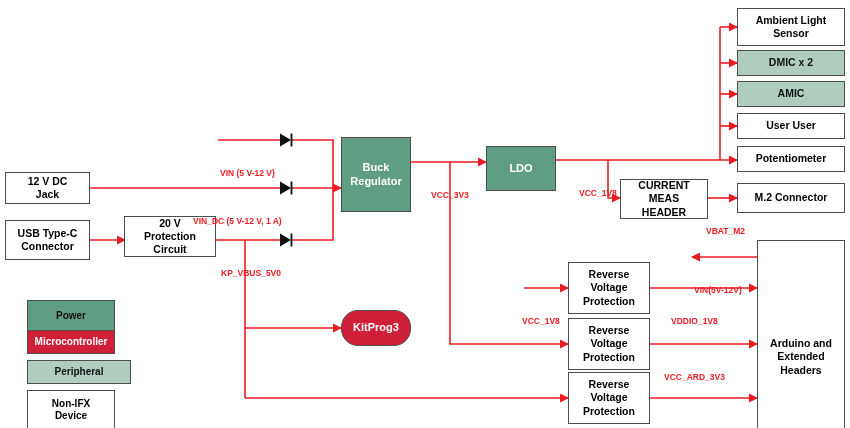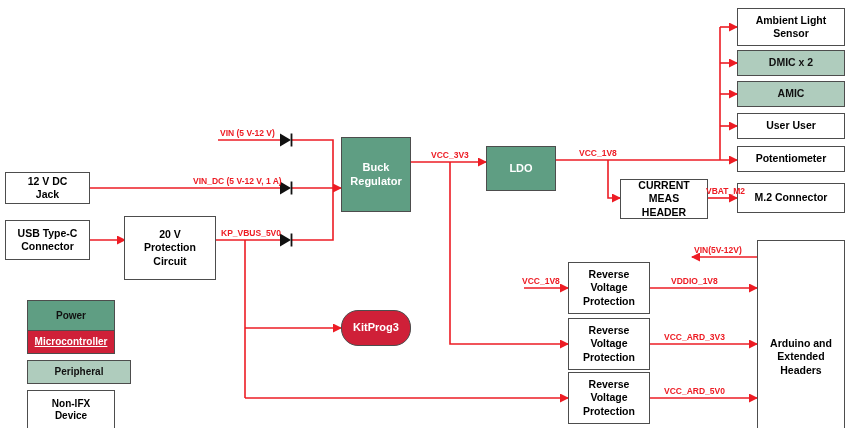--- a/index.html
+++ b/index.html
@@ -21,26 +21,26 @@
   .box{
     position:absolute;display:flex;align-items:center;justify-content:center;
     text-align:center;background:#fff;border:1px solid var(--c-border);
     font-weight:700;font-size:10.5px;line-height:1.25;color:#000;
     padding:10px;white-space:pre-line;
   }
   .box.power{background:var(--c-power);color:#fff;font-size:11px;margin-top:6px;}
   .box.mcu{background:var(--c-microcontroller);color:#fff;font-size:11px;border-radius:17px;}
   .box.peripheral{background:var(--c-peripheral);color:#111;}
   .box.legend-power{background:var(--c-power);color:#111;font-size:10px;}
-  .box.legend-mcu{background:var(--c-microcontroller);color:#fff;font-size:10px;text-decoration:underline;}
+  .box.legend-mcu{background:var(--c-microcontroller);color:#fff;font-size:10px;}
   .box.legend-peripheral{background:var(--c-peripheral);color:#111;font-size:10px;}
   .box.legend-plain{font-size:10px;}
   .netlabel{
     position:absolute;color:var(--c-wire);
-    font-size:8.5px;font-weight:700;white-space:nowrap;
+    font-size:8.5px;font-weight:700;white-space:nowrap;margin-top:40px;
   }
 </style>
 </head>
 <body>
 
 <div class="diagram">
 
   <svg class="wires" width="850" height="428" viewBox="0 0 850 428">
     <defs>
       <marker id="arr" markerWidth="9" markerHeight="9" refX="8" refY="4.5" orient="auto" markerUnits="userSpaceOnUse">
@@ -96,21 +96,21 @@
       </g>
       <g>
         <path class="diode" d="M280,233.5 L280,246.5 L291,240 Z"></path>
         <line class="diode-bar" x1="291.5" y1="233.5" x2="291.5" y2="246.5"></line>
       </g>
     </g>
   </svg>
 
   <div class="box" style="left:5px;top:172px;width:85px;height:32px">12 V DC Jack</div>
   <div class="box" style="left:5px;top:220px;width:85px;height:40px">USB Type-C Connector</div>
-  <div class="box" style="left:124px;top:216px;width:92px;height:64px">20 V Protection Circuit</div>
+  <div class="box" style="left:124px;top:216px;width:92px;height:41px">20 V Protection Circuit</div>
   <div class="box power" style="left:341px;top:131px;width:70px;height:75px">Buck Regulator</div>
   <div class="box power" style="left:486px;top:140px;width:70px;height:45px">LDO</div>
   <div class="box mcu" style="left:341px;top:310px;width:70px;height:36px">KitProg3</div>
   <div class="box" style="left:620px;top:179px;width:88px;height:40px">CURRENT
 MEAS HEADER</div>
   <div class="box" style="left:568px;top:262px;width:82px;height:52px">Reverse Voltage Protection</div>
   <div class="box" style="left:568px;top:318px;width:82px;height:52px">Reverse Voltage Protection</div>
   <div class="box" style="left:568px;top:372px;width:82px;height:52px">Reverse Voltage Protection</div>
   <div class="box" style="left:737px;top:8px;width:108px;height:38px">Ambient Light Sensor</div>
   <div class="box peripheral" style="left:737px;top:50px;width:108px;height:26px">DMIC x 2</div>

